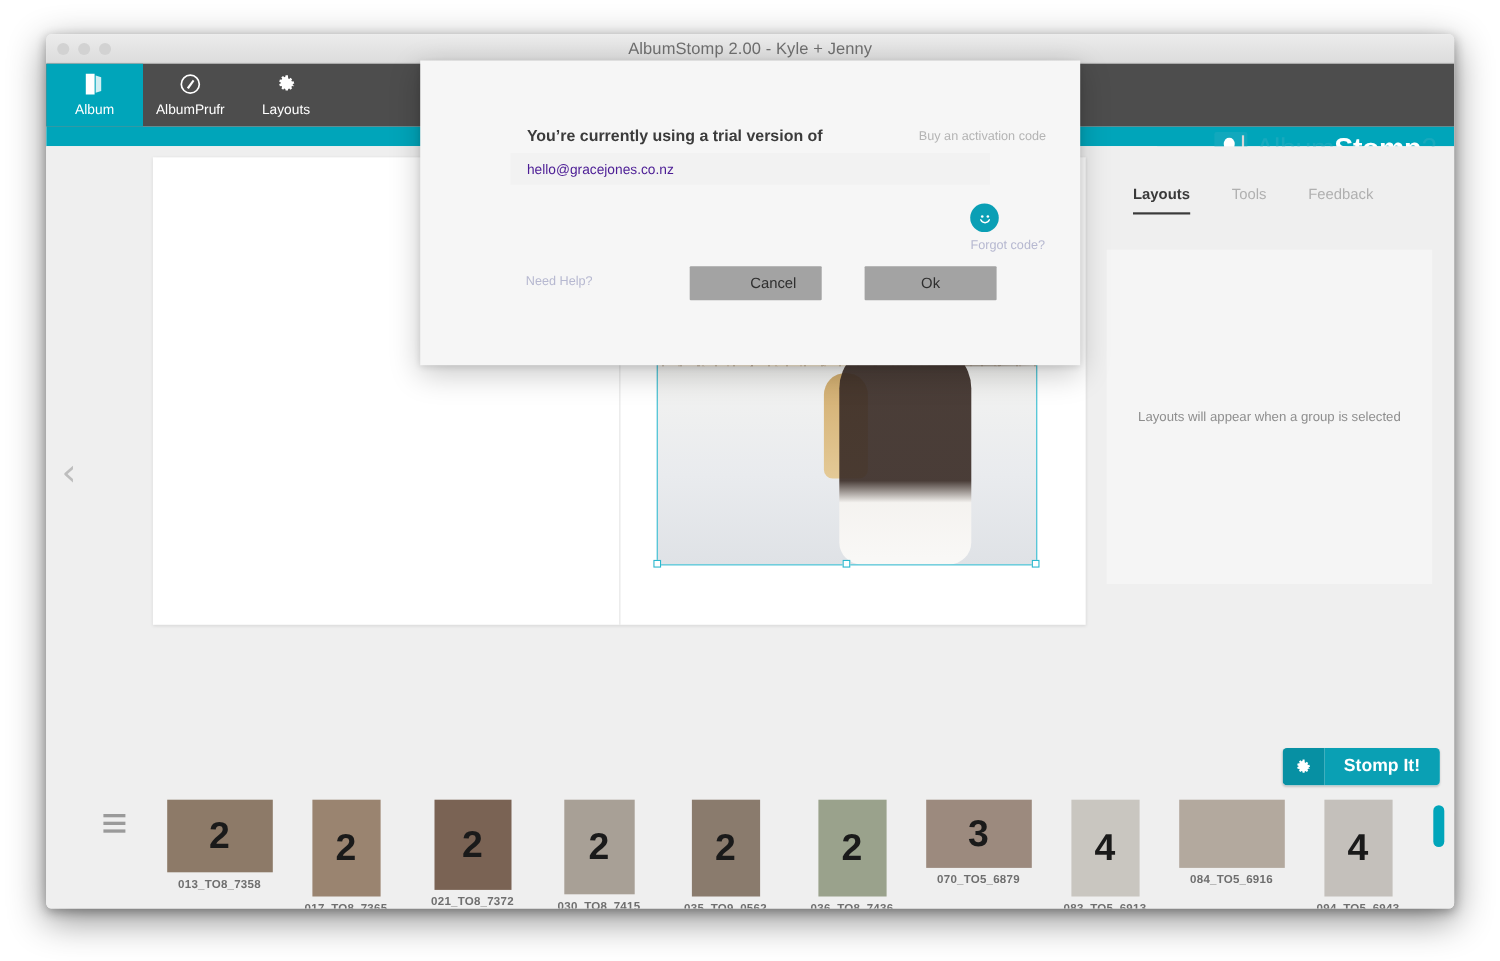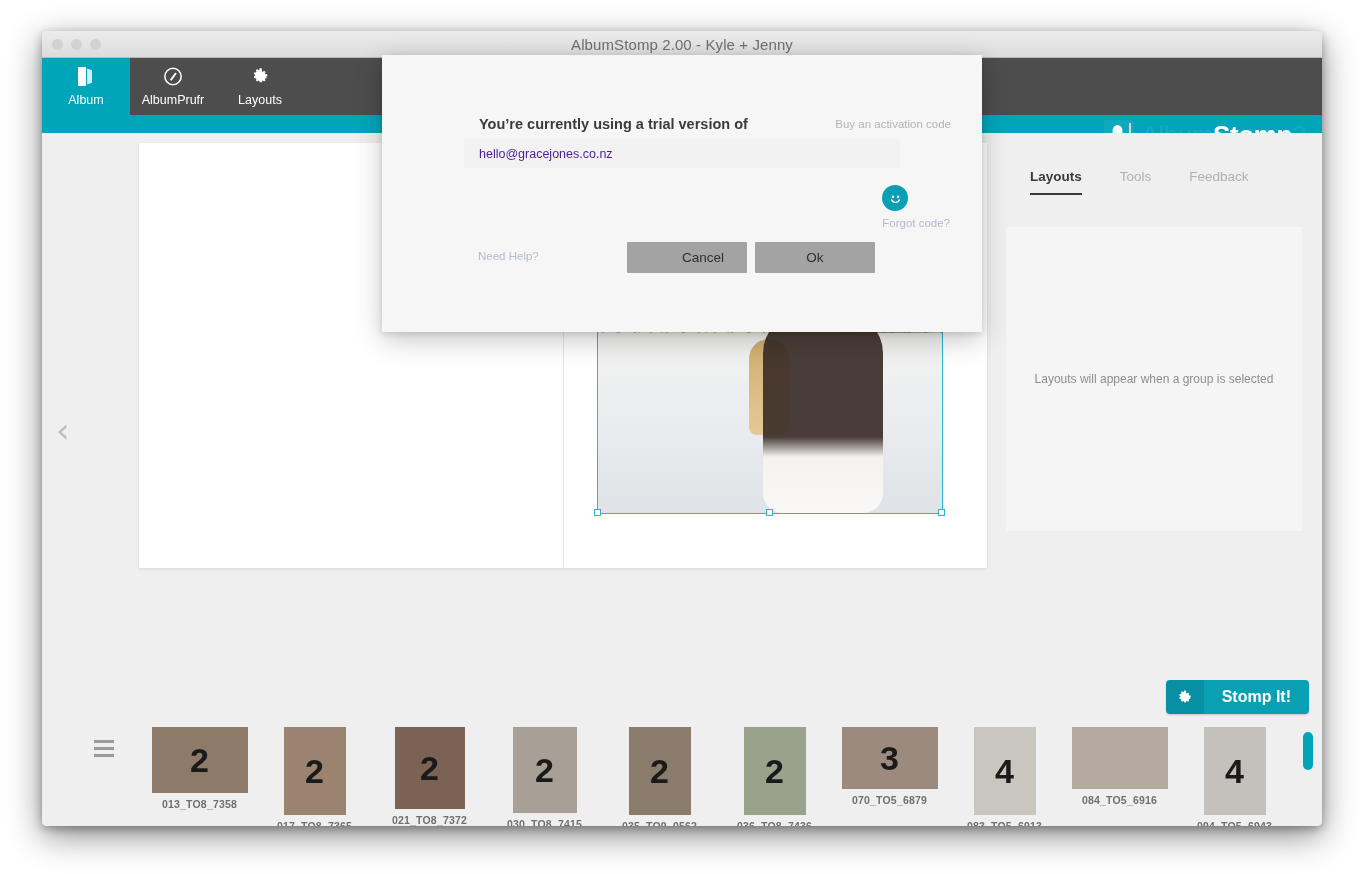--- a/index.html
+++ b/index.html
@@ -218,21 +218,21 @@
   .m-help {
     position:absolute; left:96px; top:195px; font-size:11.5px; color:#b6b8d0; cursor:pointer;
   }
   .m-btn {
     position:absolute; top:187px; height:31px; width:120px;
     background:#a3a3a3; color:#2f2f2f; font-size:13.5px;
     display:flex; align-items:center; justify-content:center; cursor:pointer;
     border:none; border-radius:1px; font-family:"Liberation Sans", sans-serif;
   }
   .m-btn.cancel { left:245px;padding-left:32px; }
-  .m-btn.ok { left:373px; }
+  .m-btn.ok { left:404px; }
 </style>
 </head>
 <body>
 
 <div id="root">
   <div class="win-shadow">
 
     <div class="titlebar">
       <div class="traffic">
         <span class="dot"></span>

